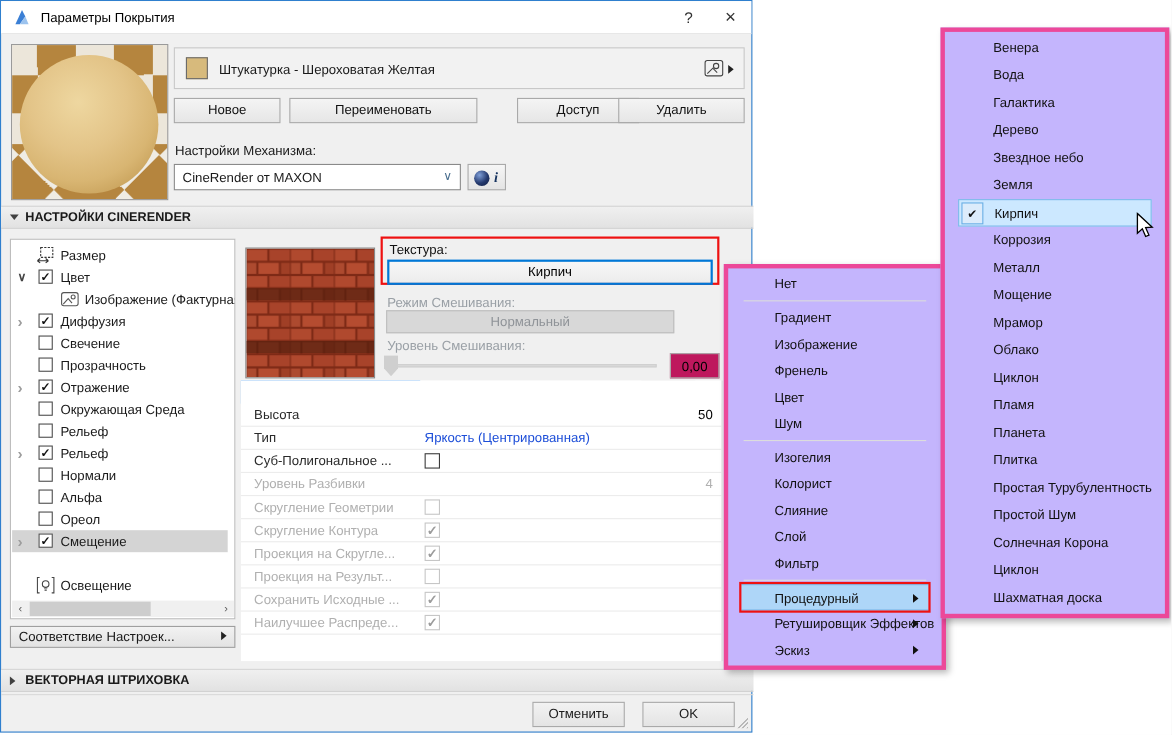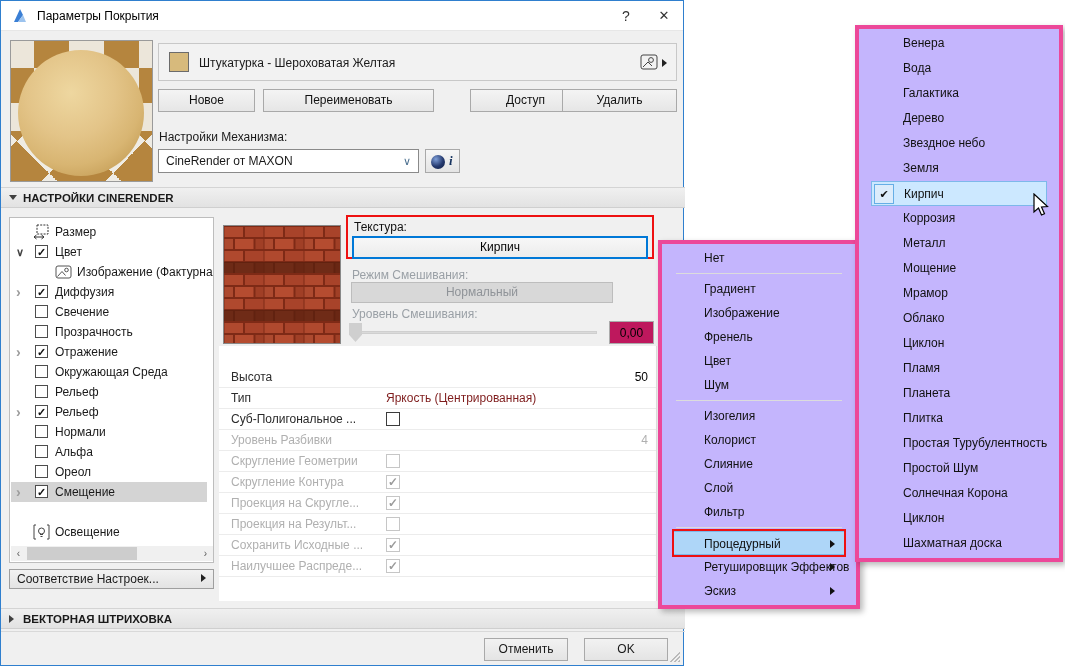--- a/index.html
+++ b/index.html
@@ -80,21 +80,21 @@
   .blend-btn { position:absolute; left:350px; top:281px; width:262px; height:21px; background:#d8d8d8; border:1px solid #bdbdbd; text-align:center; line-height:19px; color:#8f9398; font-size:12px; }
   .lvl-track { position:absolute; left:350px; top:330px; width:246px; height:3px; background:#dadada; border:1px solid #cfcfcf; }
   .lvl-thumb { position:absolute; left:348px; top:322px; width:13px; height:19px; background:#cfcfcf; clip-path:polygon(0 0,100% 0,100% 62%,50% 100%,0 62%); }
   .lvl-value { position:absolute; left:608px; top:320px; width:45px; height:23px; background:#be185d; border:1px solid #ababab; text-align:center; font-size:12px; color:#000; font-family:"Liberation Sans",sans-serif; }
 
   
   .ptable { position:absolute; left:218px; top:345px; width:437px; height:255px; background:#fff; }
   .pt-gutter { position:absolute; left:655px; top:345px; width:21px; height:255px; background:#f0f0f0; border-left:1px solid #e0e0e0; }
   .prow { position:absolute; left:0; width:437px; height:21px; border-bottom:1px solid #ececec; line-height:20px; }
   .prow .pl { position:absolute; left:12px; top:0; font-size:12px; color:#2a2a2a; white-space:nowrap; }
-  .prow .pv { position:absolute; left:167px; top:0; font-size:12px; color:#7f1d1d; }
+  .prow .pv { position:absolute; left:167px; top:0; font-size:12px; color:#1d4ed8; }
   .prow .pnum { position:absolute; right:8px; top:0; font-size:12px; color:#000000; }
   .prow.disabled .pl, .prow.disabled .pv, .prow.disabled .pnum { color:#b0b0b0; }
   .pcb { position:absolute; left:167px; top:3px; width:14px; height:14px; border:1px solid #3c3c3c; background:#fff; font-size:12px; line-height:13px; text-align:center; }
   .prow.disabled .pcb { border-color:#c6c6c6; }
   .pcb.checked::after { content:"✓"; color:#9b9b9b; font-weight:bold; }
 
   .impact-row { position:absolute; left:218px; top:345px; width:437px; height:21px; background:#fff; }
   .imp-label { position:absolute; left:0; top:0; width:163px; height:21px; background:#3d9afd; color:#fff; line-height:21px; padding-left:12px; font-size:12px; }
   .imp-track { position:absolute; left:172px; top:10px; width:162px; height:2px; background:#d6d6d6; }
   .imp-thumb { position:absolute; left:330px; top:1px; width:13px; height:19px; background:#1f7fe0; clip-path:polygon(0 0,100% 0,100% 62%,50% 100%,0 62%); }

